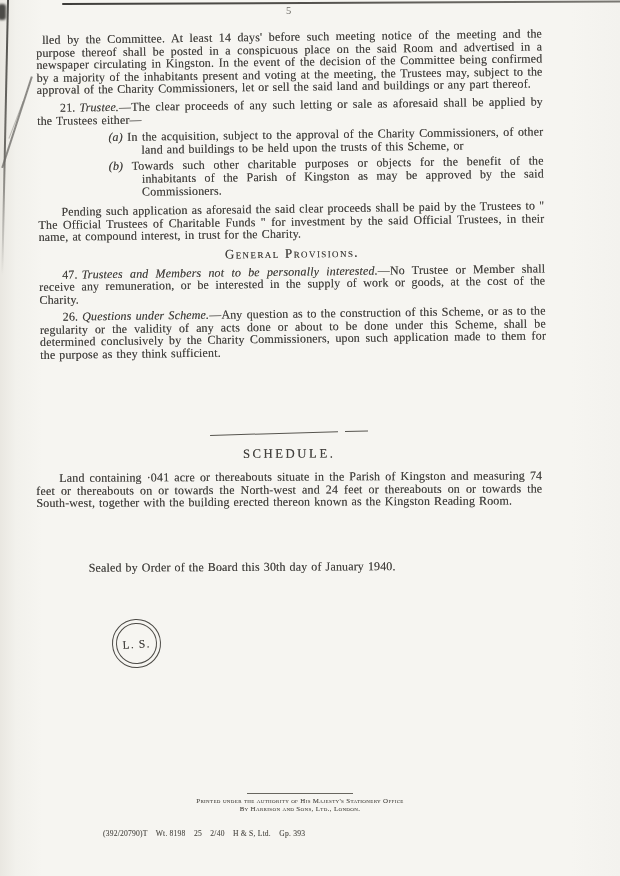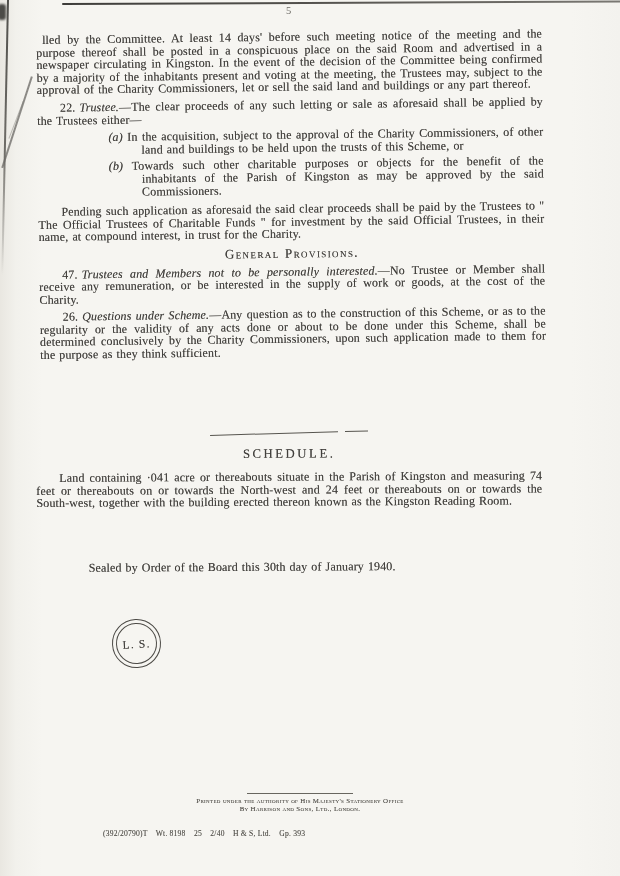--- a/index.html
+++ b/index.html
@@ -116,21 +116,21 @@
   <div class="corner-smudge"></div>
   <div class="crease-1"></div>
   <div class="crease-2"></div>
 
   <div class="pagenum">5</div>
 
   <div class="block-upper">
 
     <p class="cont">lled by the Committee.  At least 14 days' before such meeting notice of the meeting and the purpose thereof shall be posted in a conspicuous place on the said Room and advertised in a newspaper circulating in Kingston.  In the event of the decision of the Committee being confirmed by a majority of the inhabitants present and voting at the meeting, the Trustees may, subject to the approval of the Charity Commissioners, let or sell the said land and buildings or any part thereof.</p>
 
-    <p class="clause"><span class="num">22.</span><span class="it">Trustee.</span><span>—The clear proceeds of any such letting or sale as aforesaid shall be applied by the Trustees either—</span></p>
+    <p class="clause"><span class="num">21.</span><span class="it">Trustee.</span><span>—The clear proceeds of any such letting or sale as aforesaid shall be applied by the Trustees either—</span></p>
 
     <p class="list-item"><span class="it">(a)</span> <span>In the acquisition, subject to the approval of the Charity Commissioners, of other land and buildings to be held upon the trusts of this Scheme, or</span></p>
 
     <p class="list-item"><span class="it">(b)</span> <span>Towards such other charitable purposes or objects for the benefit of the inhabitants of the Parish of Kingston as may be approved by the said Commissioners.</span></p>
 
     <p class="pending">Pending such application as aforesaid the said clear proceeds shall be paid by the Trustees to " The Official Trustees of Charitable Funds " for investment by the said Official Trustees, in their name, at compound interest, in trust for the Charity.</p>
 
     <p class="gp-heading">General Provisions.</p>
 
     <p class="clause"><span class="num">47.</span><span class="it">Trustees and Members not to be personally interested.</span><span>—No Trustee or Member shall receive any remuneration, or be interested in the supply of work or goods, at the cost of the Charity.</span></p>

